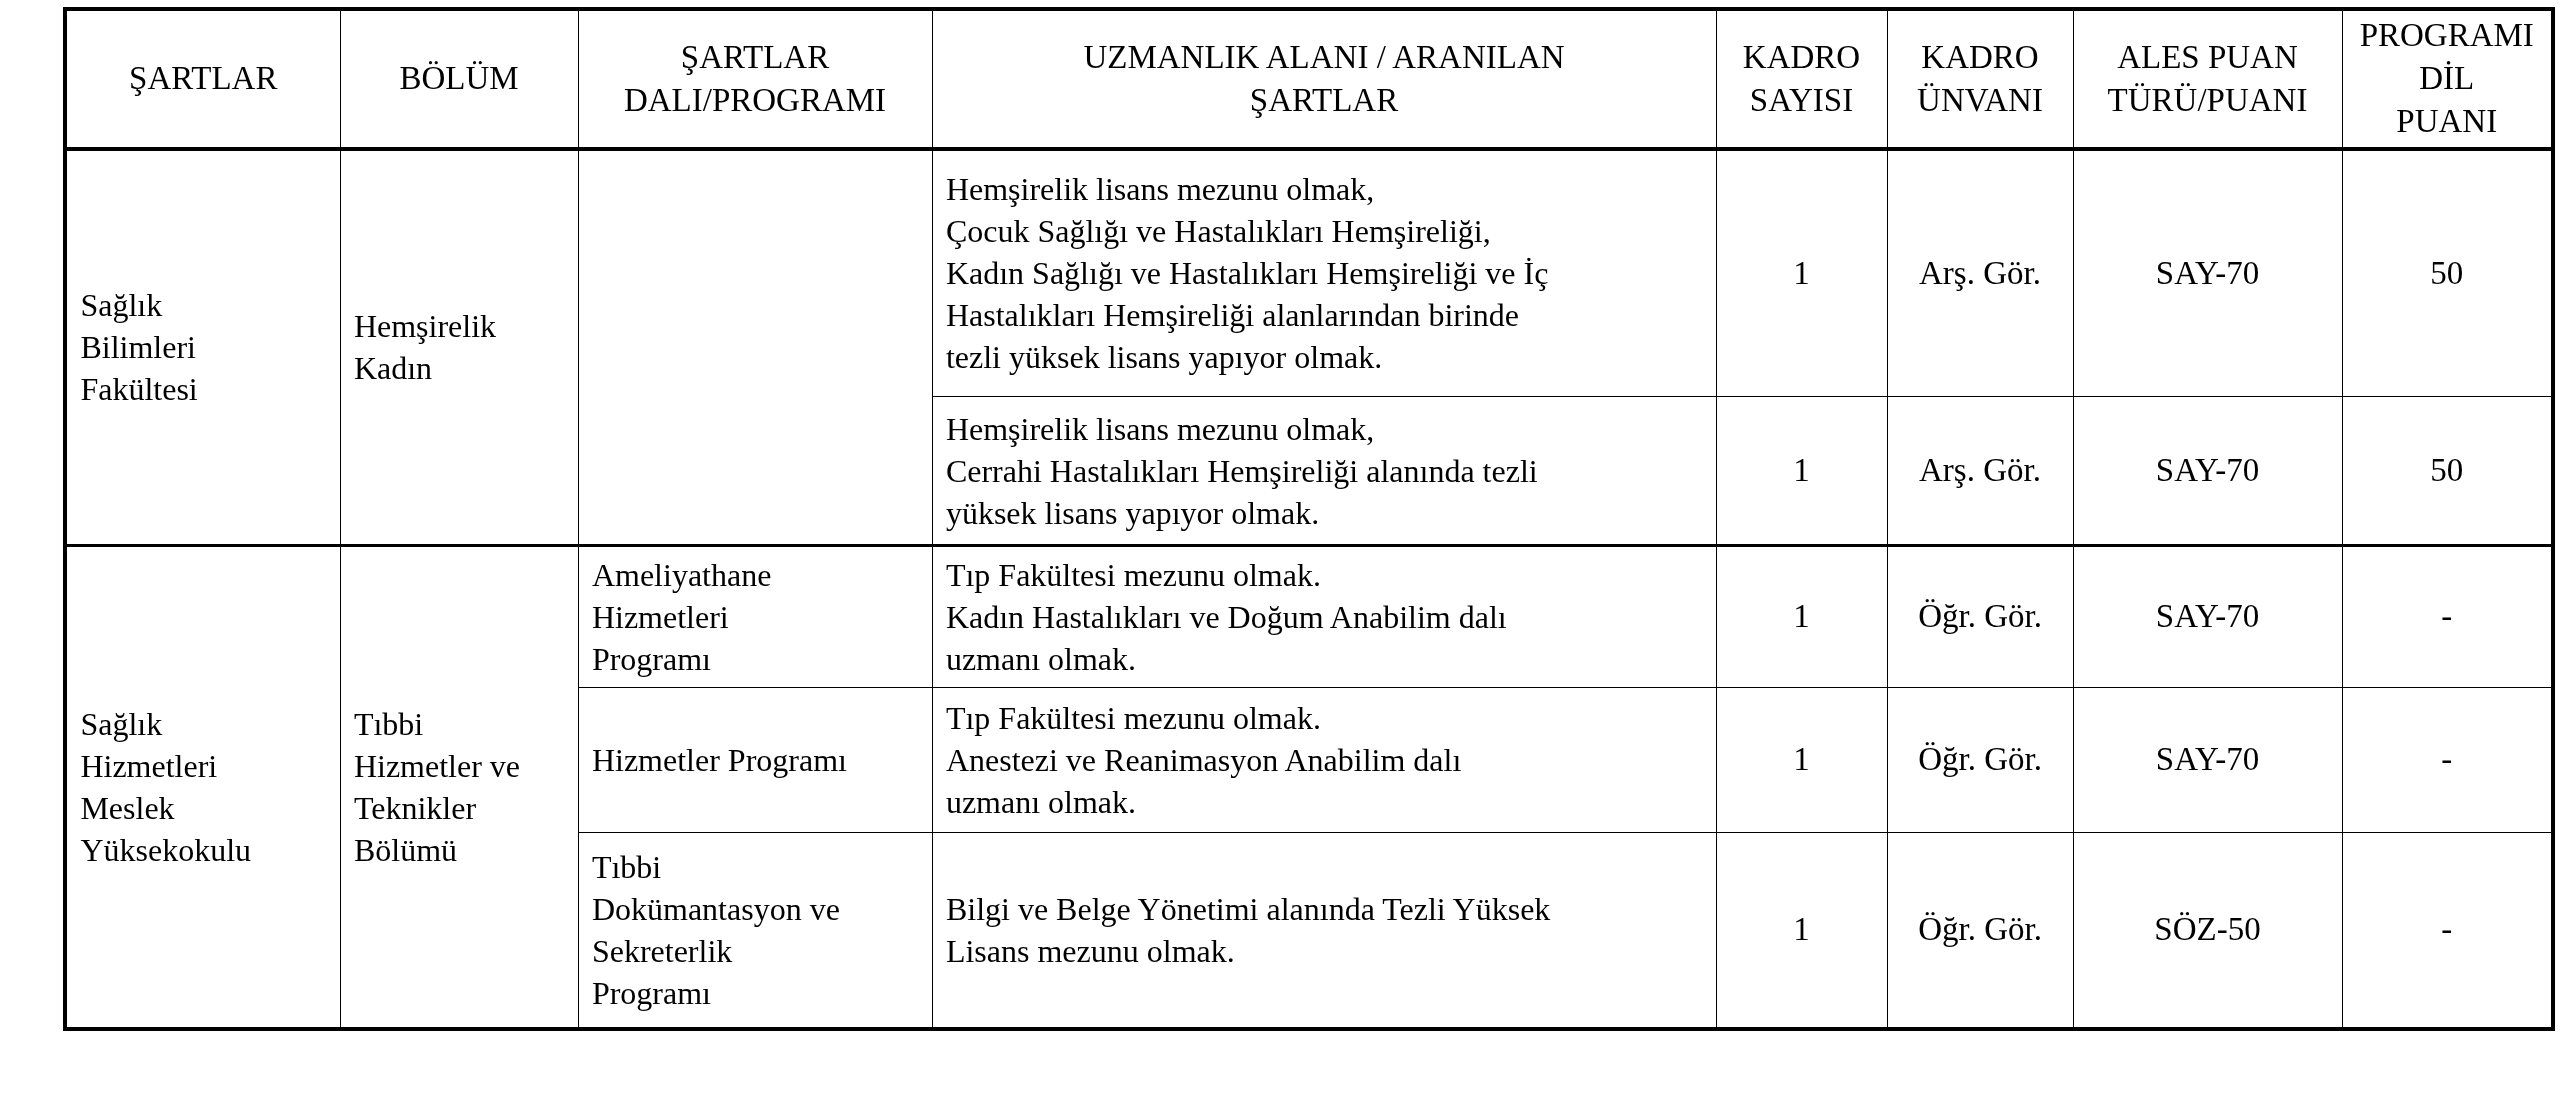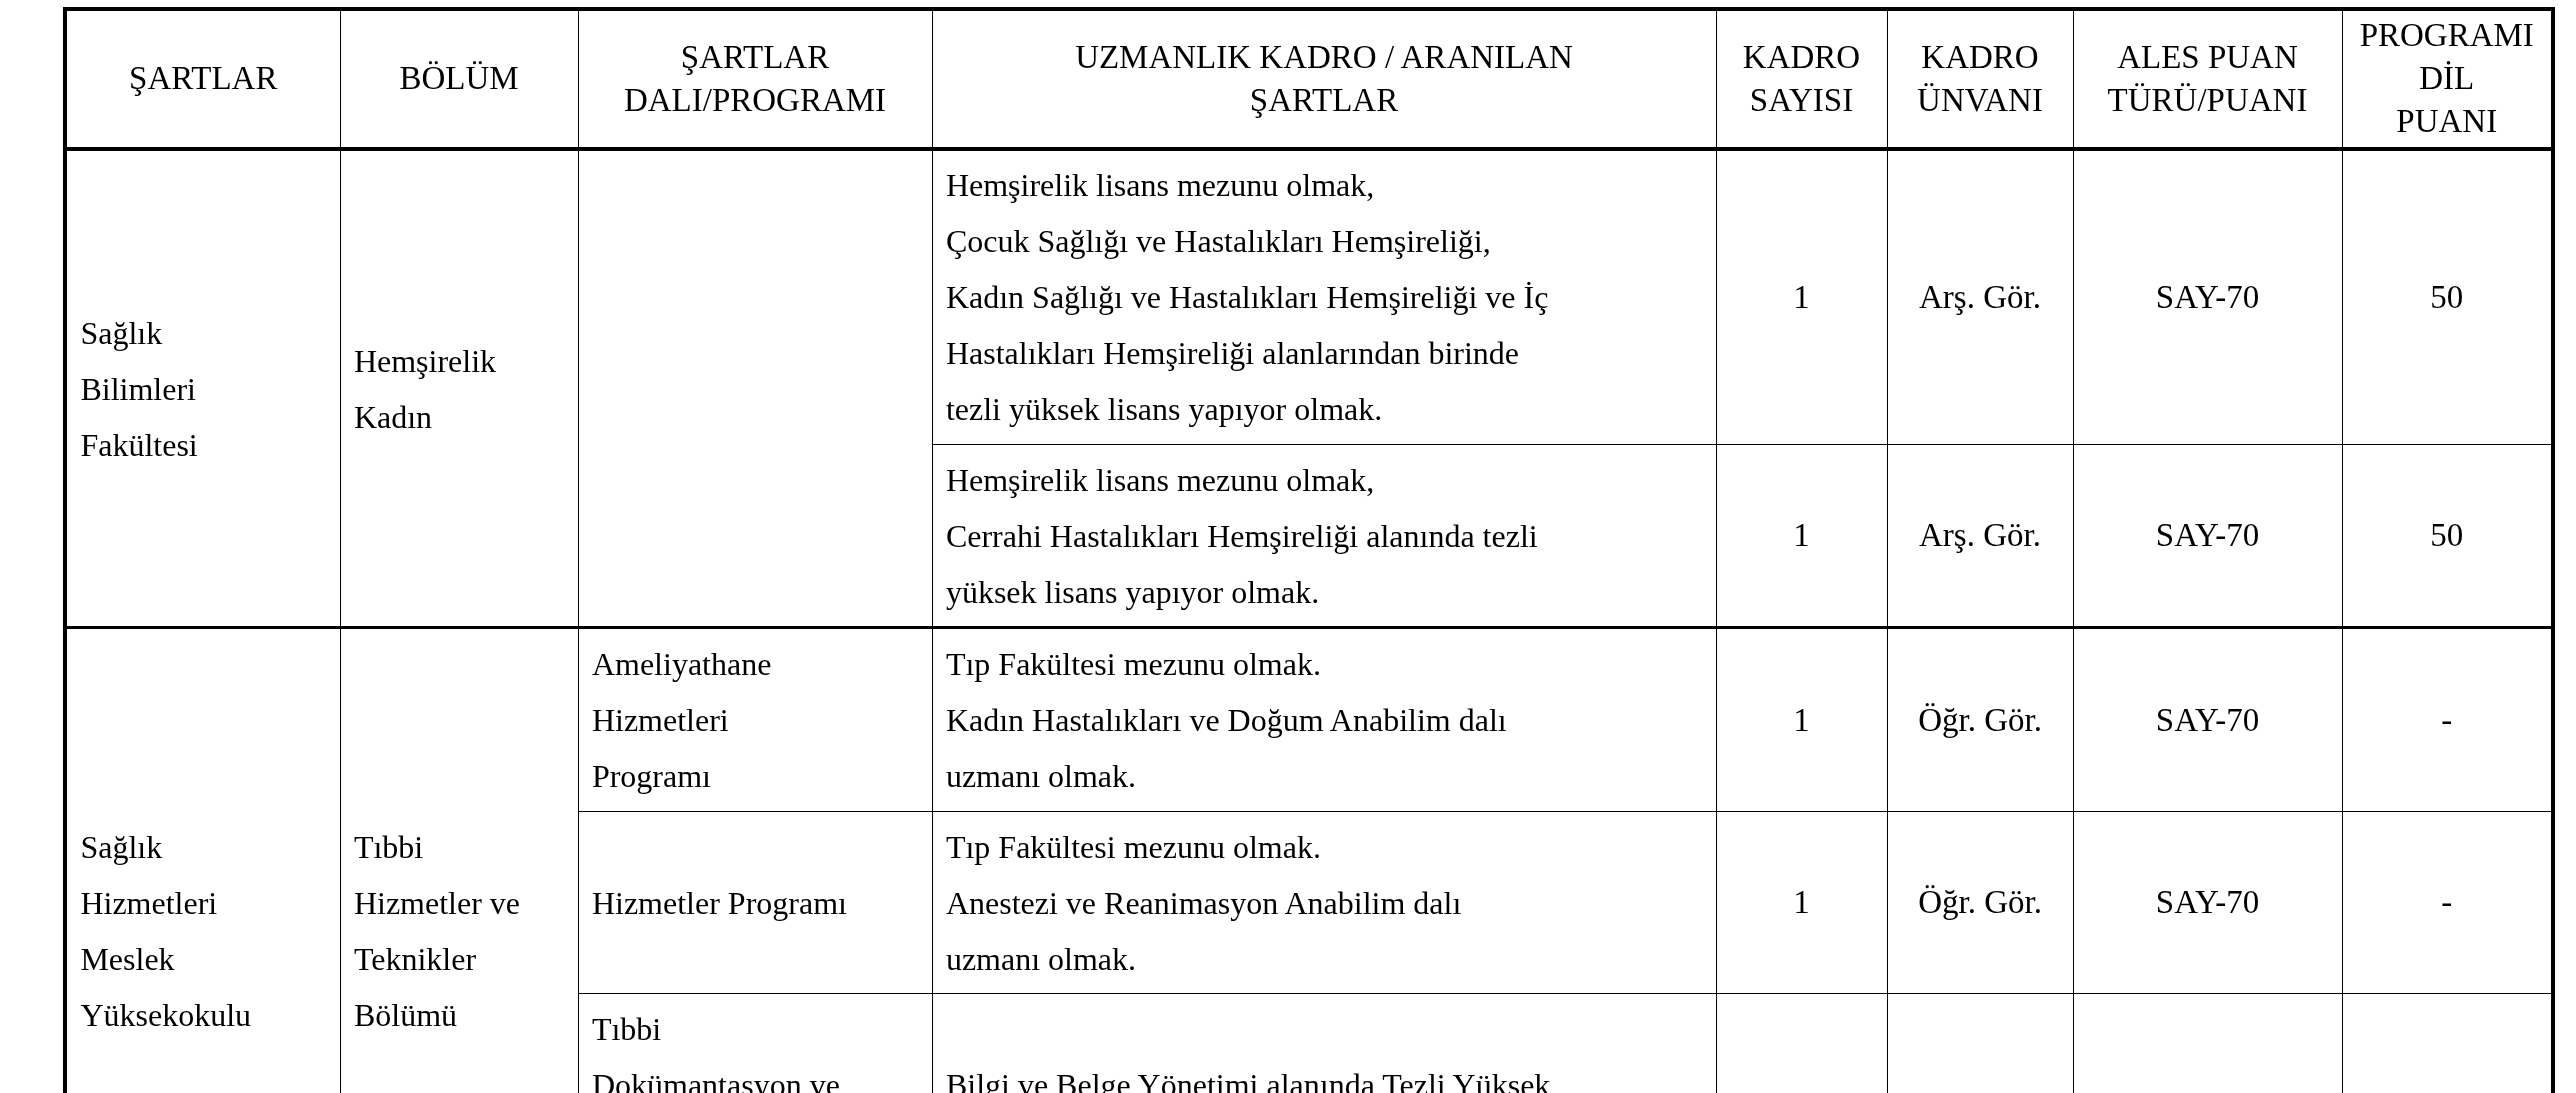--- a/index.html
+++ b/index.html
@@ -34,21 +34,21 @@
     font-weight: normal;
     font-size: 33px;
     line-height: 43px;
     text-align: center;
     white-space: pre-line;
     border-bottom: 4.2px solid #000;
     padding: 3.3px 5px;
   }
   td.txt {
     font-size: 32px;
-    line-height: 56px;
+    line-height: 42px;
     white-space: pre-line;
     text-align: left;
     padding: 6.7px 8.4px 6.7px 13.4px;
   }
   td.ctr {
     font-size: 33px;
     text-align: center;
     white-space: pre-line;
     padding: 3.3px 5px;
   }
@@ -72,21 +72,21 @@
     <col style="width:186px">
     <col style="width:269px">
     <col style="width:211px">
   </colgroup>
   <thead>
     <tr>
       <th>ŞARTLAR</th>
       <th>BÖLÜM</th>
       <th>ŞARTLAR
 DALI/PROGRAMI</th>
-      <th>UZMANLIK KADRO / ARANILAN
+      <th>UZMANLIK ALANI / ARANILAN
 ŞARTLAR</th>
       <th>KADRO
 SAYISI</th>
       <th>KADRO
 ÜNVANI</th>
       <th>ALES PUAN
 TÜRÜ/PUANI</th>
       <th>PROGRAMI
 DİL
 PUANI</th>

